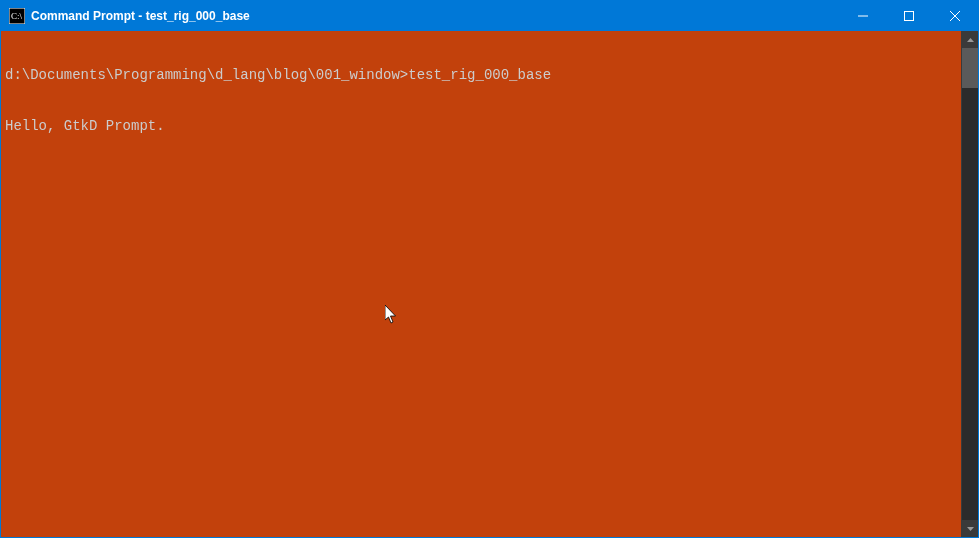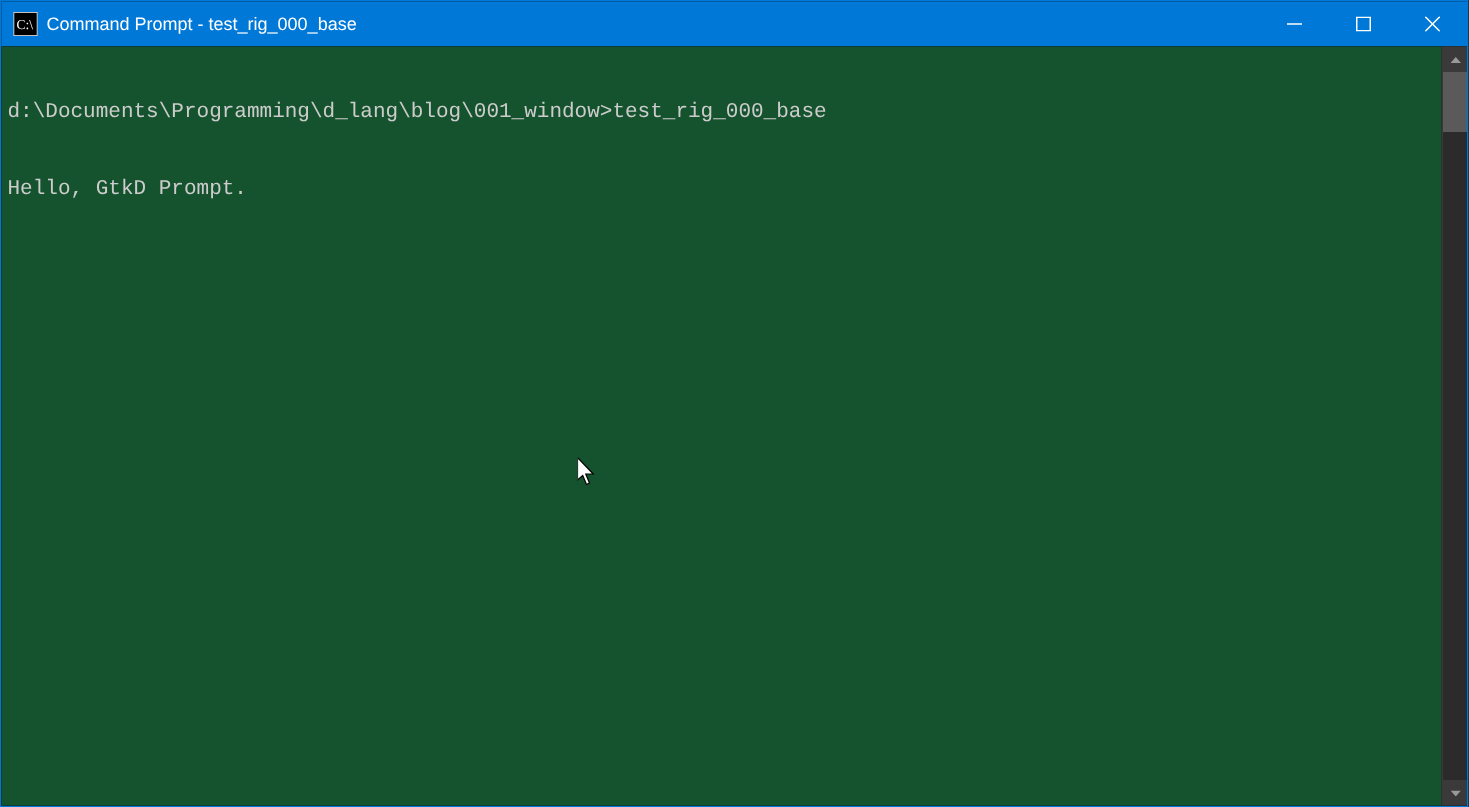--- a/index.html
+++ b/index.html
@@ -39,20 +39,21 @@
       margin-right: 6px;
       display: flex;
       align-items: center;
       justify-content: center;
     }
     .titlebar-title {
       flex: 1;
       white-space: nowrap;
       overflow: hidden;
       text-overflow: ellipsis;
+      font-weight: bold;
     }
     .titlebar-controls {
       display: flex;
       height: 100%;
     }
     .titlebar-btn {
       width: 46px;
       height: 100%;
       display: flex;
       align-items: center;
@@ -60,21 +61,21 @@
       color: #ffffff;
     }
     .client-area {
       flex: 1;
       display: flex;
       background: #0c0c0c;
       position: relative;
     }
     .terminal {
       flex: 1;
-      background: #14532d;
+      background: #c2410c;
       color: #cccccc;
       font-family: Consolas, "Courier New", monospace;
       font-size: 14px;
       line-height: 17px;
       padding: 2px 0 2px 4px;
       white-space: pre;
       overflow: hidden;
     }
     .terminal-line {
       white-space: pre;

